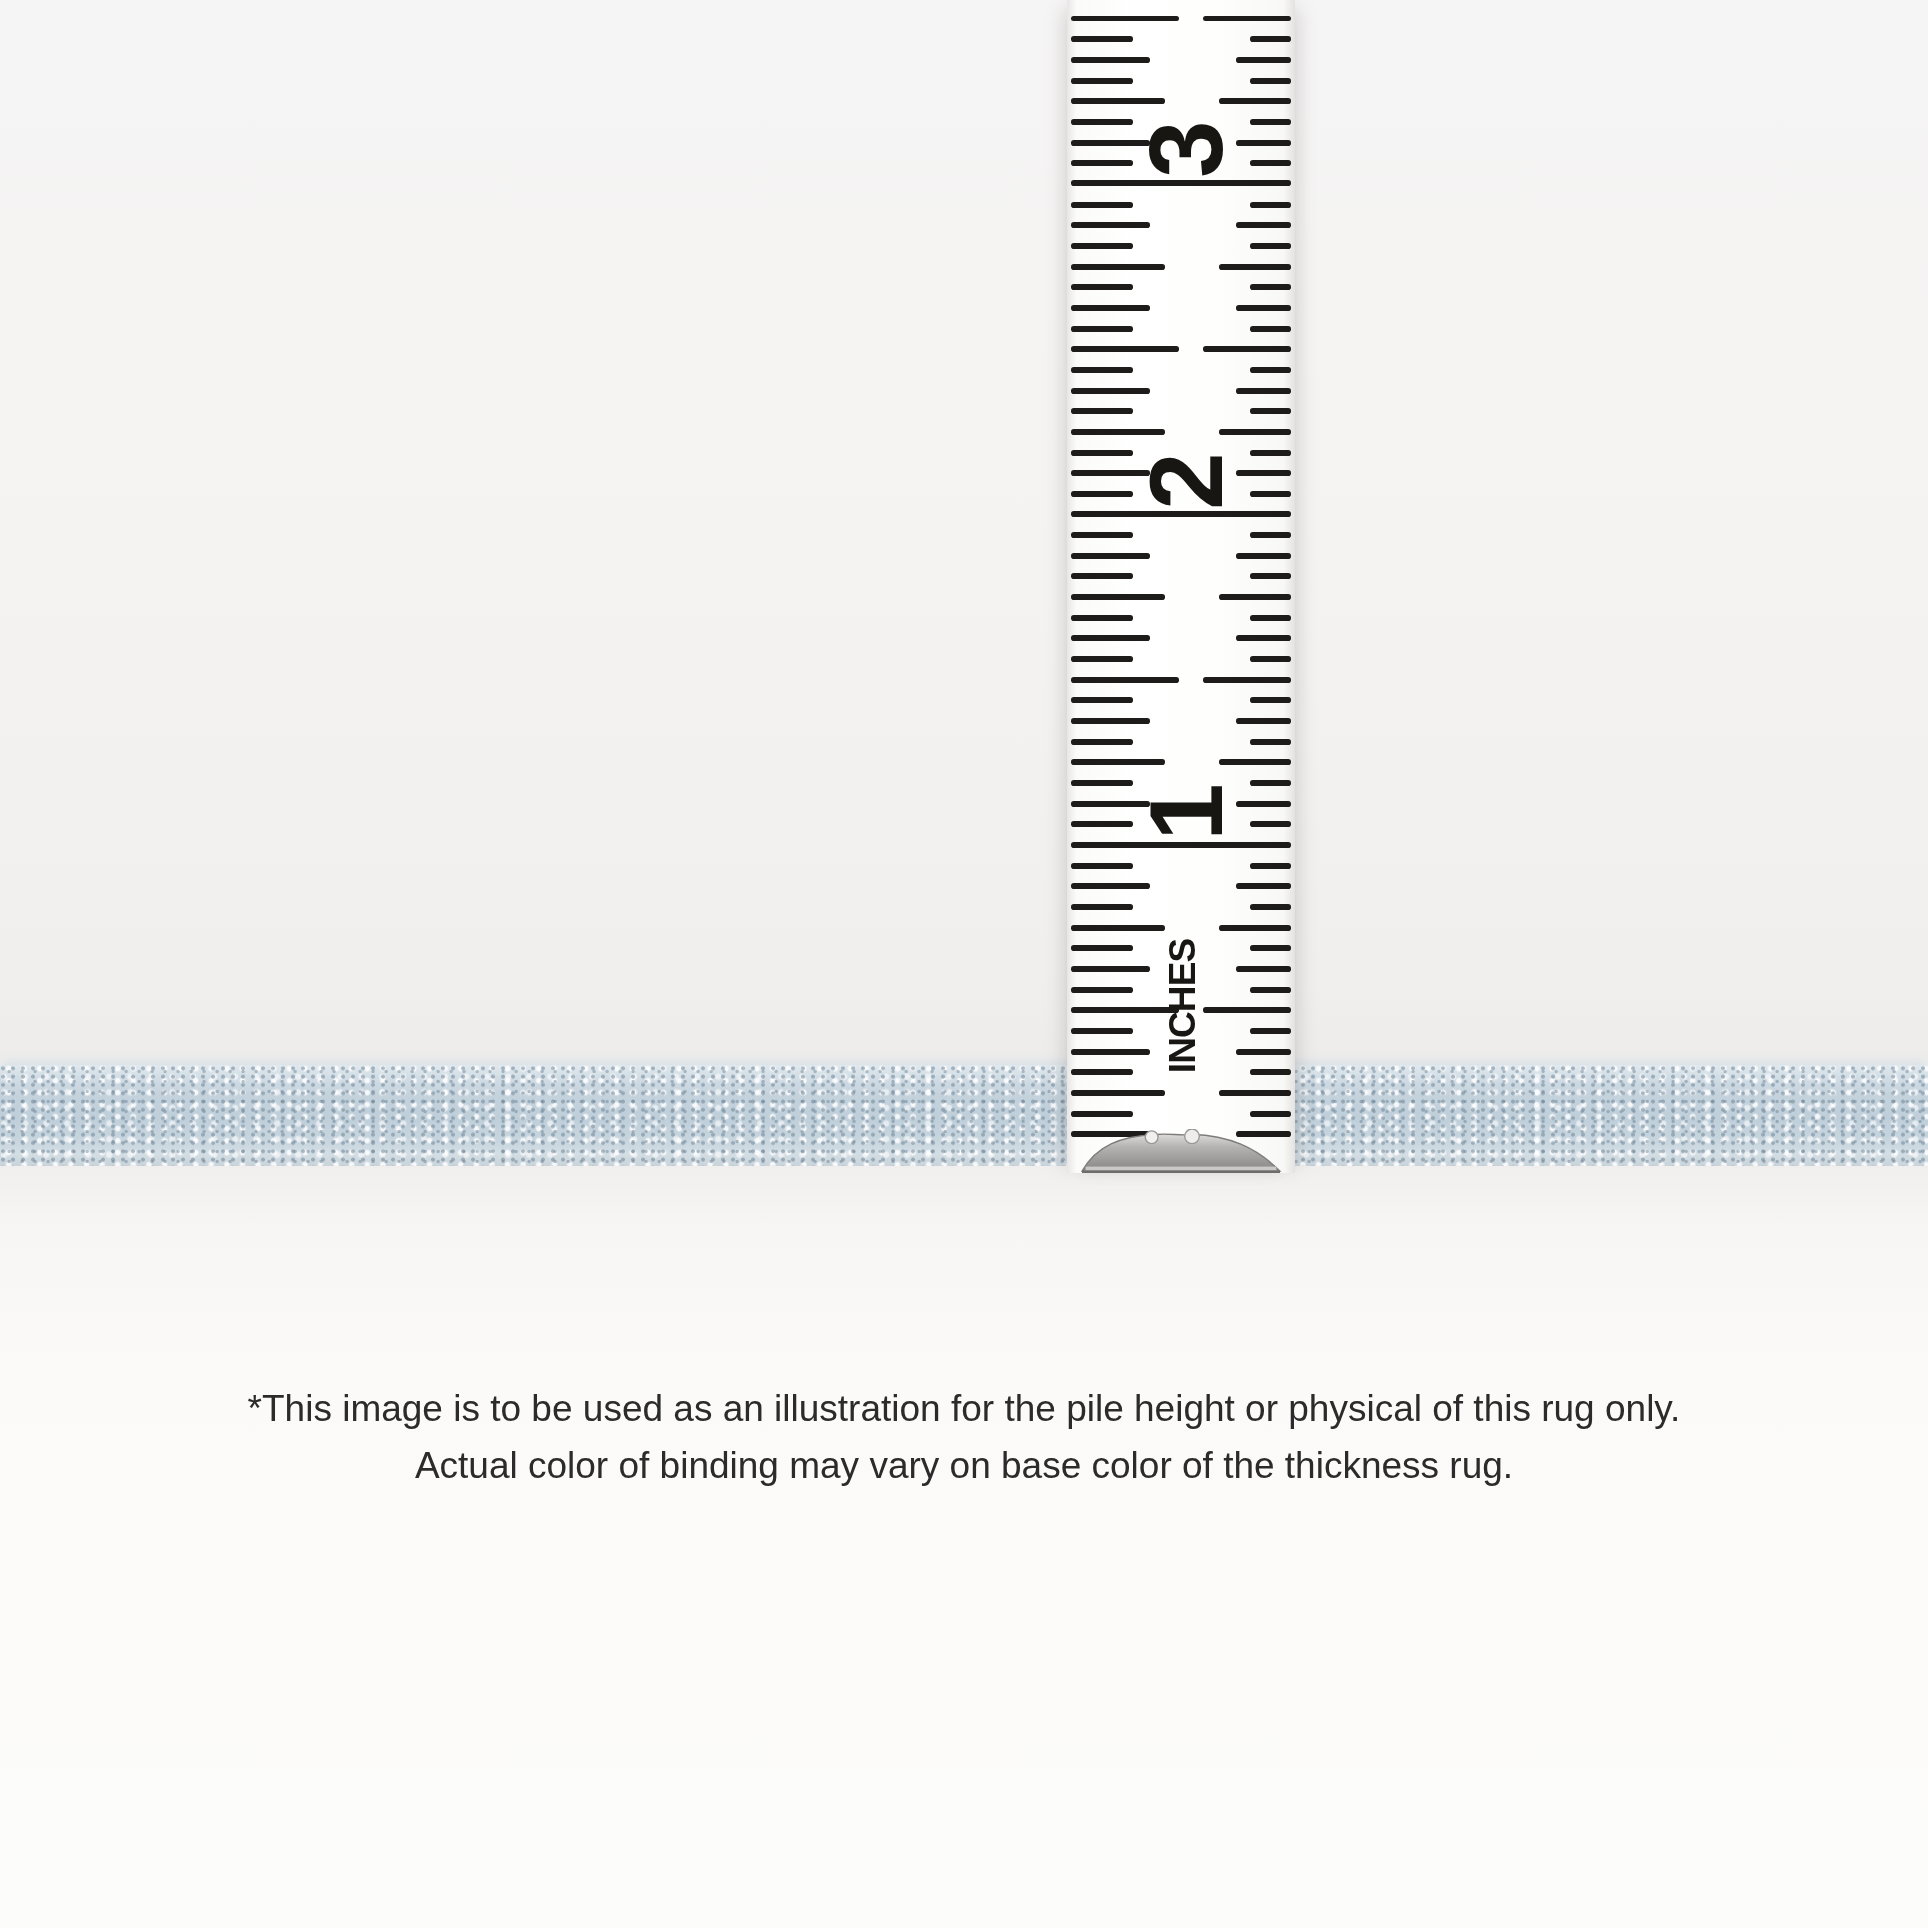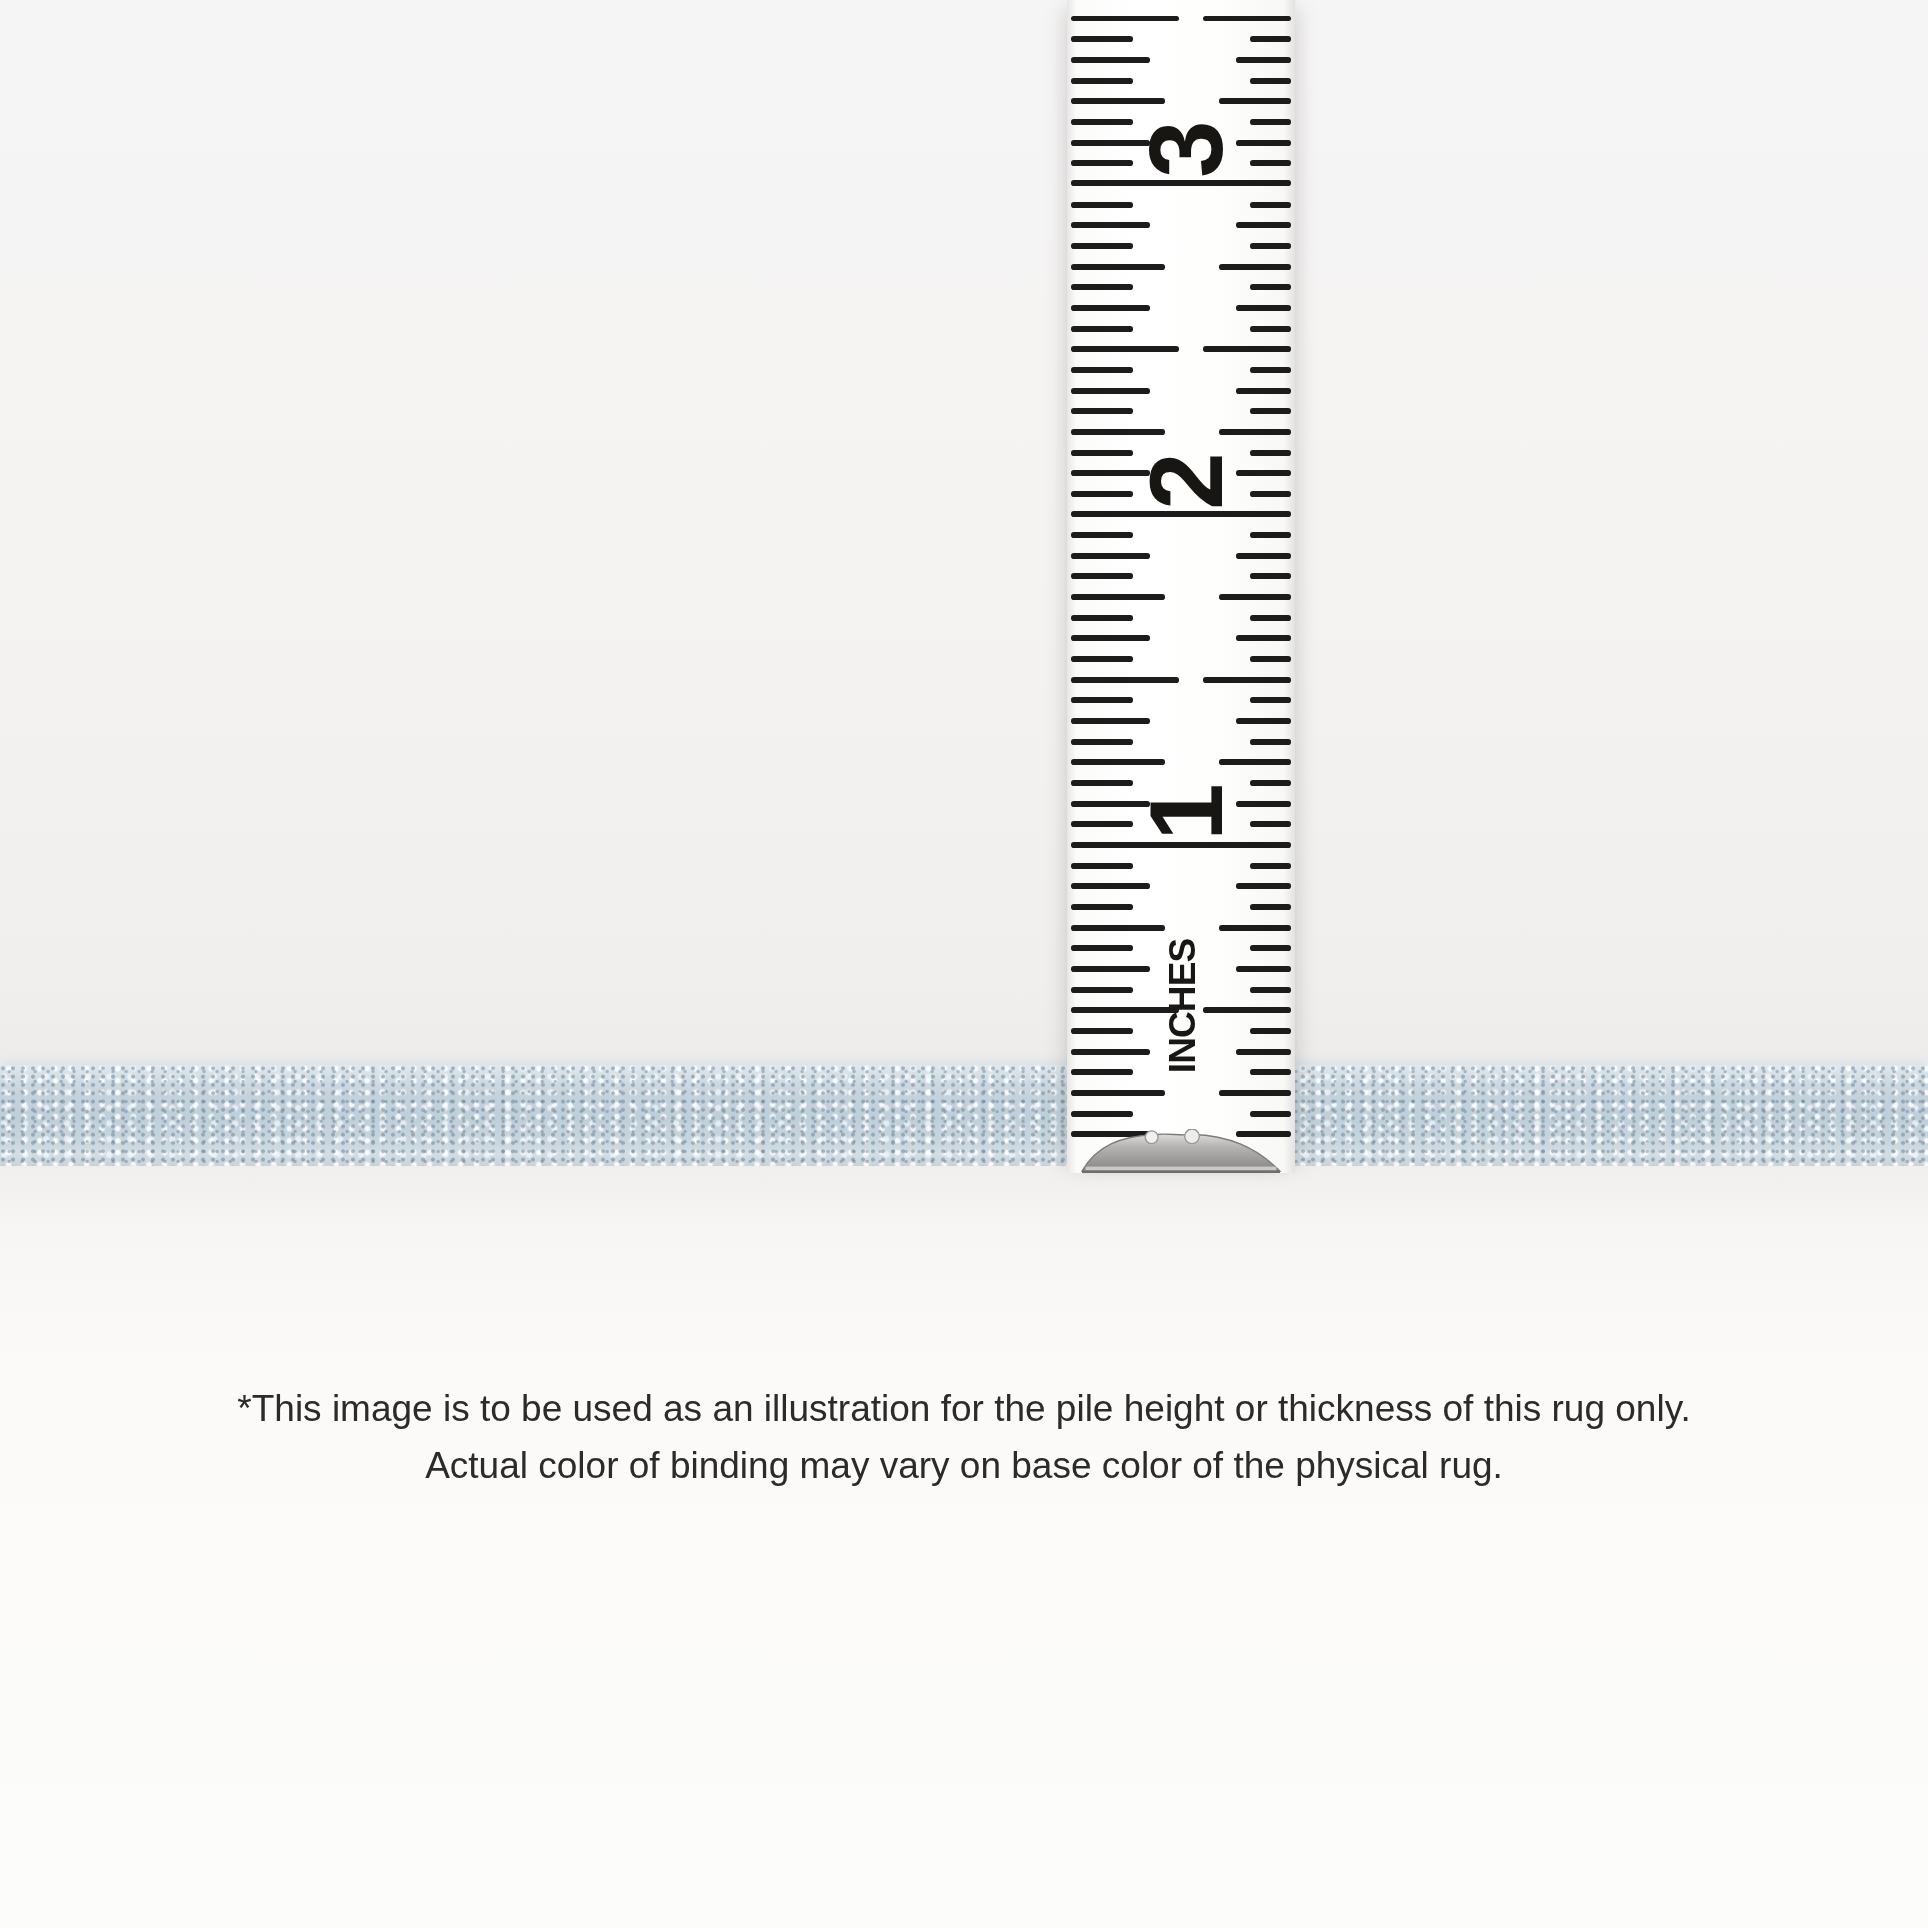--- a/index.html
+++ b/index.html
@@ -204,18 +204,18 @@
       </defs>
       <path d="M 16,46 C 32,18 58,8 96,6 C 112,4.5 122,7.5 136,6 C 176,7 206,20 232,46 Z" fill="url(#metal)" stroke="#7e7c7a" stroke-width="1.5"></path>
       <rect x="20" y="41" width="208" height="4" fill="#d6d4d2" opacity="0.85"></rect>
       <rect x="16" y="45.5" width="216" height="2.5" fill="#6f6d6b"></rect>
       <circle cx="92" cy="9" r="7" fill="#f1f0ef" stroke="#9a9896" stroke-width="1.5"></circle>
       <circle cx="136" cy="8" r="8" fill="#eeedec" stroke="#9a9896" stroke-width="1.5"></circle>
     </svg>
   </div>
 
   <div class="caption">
-    <p>*This image is to be used as an illustration for the pile height or thickness of this rug only.</p>
-    <p>Actual color of binding may vary on base color of the physical rug.</p>
+    <p>*This image is to be used as an illustration for the pile height or physical of this rug only.</p>
+    <p>Actual color of binding may vary on base color of the thickness rug.</p>
   </div>
 
 </div>
 
 
 </body></html>

